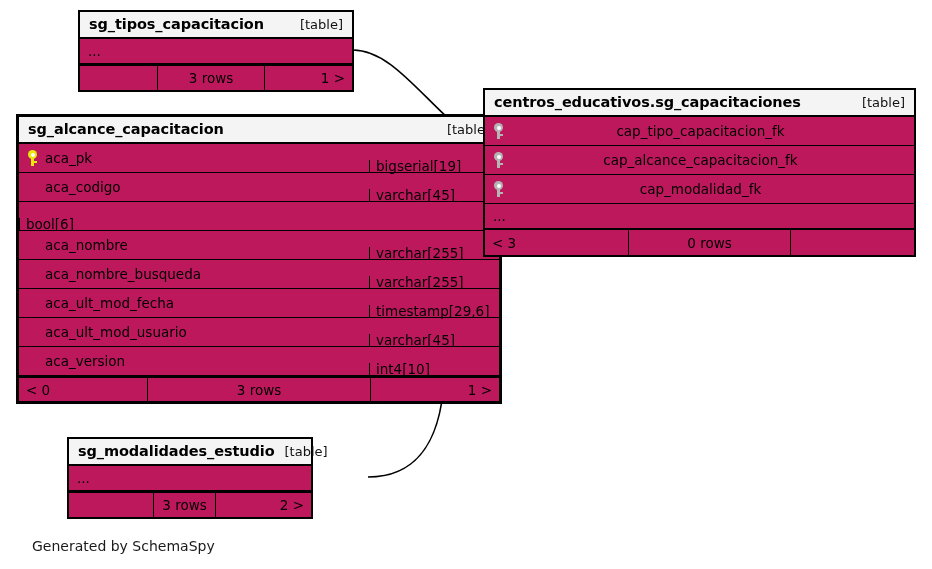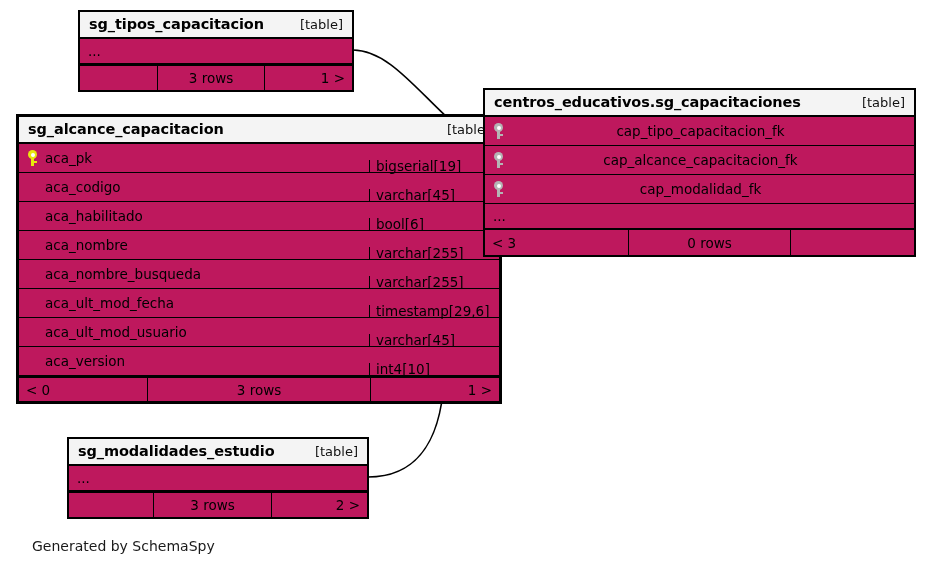--- a/index.html
+++ b/index.html
@@ -241,24 +241,20 @@
 
   <div class="col-row">
     <div class="col-name">
       <span class="key"></span>
       <span class="cn-text">aca_codigo</span>
     </div>
     <div class="col-type">varchar[45]</div>
   </div>
 
   <div class="col-row">
-    <div class="col-name">
-      <span class="key"></span>
-      <span class="cn-text">aca_habilitado</span>
-    </div>
     <div class="col-type">bool[6]</div>
   </div>
 
   <div class="col-row">
     <div class="col-name">
       <span class="key"></span>
       <span class="cn-text">aca_nombre</span>
     </div>
     <div class="col-type">varchar[255]</div>
   </div>
@@ -343,21 +339,21 @@
 
   <div class="ellipsis-row">...</div>
 
   <div class="tbl-foot" style="border-top:none;">
     <div class="fc left" style="flex:0 0 143px;">&lt; 3</div>
     <div class="fc center" style="flex:1 1 auto;">0 rows</div>
     <div class="fc right" style="flex:0 0 124px;"></div>
   </div>
 </div>
 
-<div class="tbl" id="tbl-modalidades" style="left:67px; top:437px; width:302px;">
+<div class="tbl" id="tbl-modalidades" style="left:67px; top:437px; width:246px;">
   <div class="tbl-head">
     <span class="tbl-title">sg_modalidades_estudio</span>
     <span class="tbl-kind">[table]</span>
   </div>
   <div class="ellipsis-row">...</div>
   <div class="tbl-foot">
     <div class="fc left" style="flex:0 0 84px;"></div>
     <div class="fc center" style="flex:1 1 auto;">3 rows</div>
     <div class="fc right" style="flex:0 0 96px;">2 &gt;</div>
   </div>

